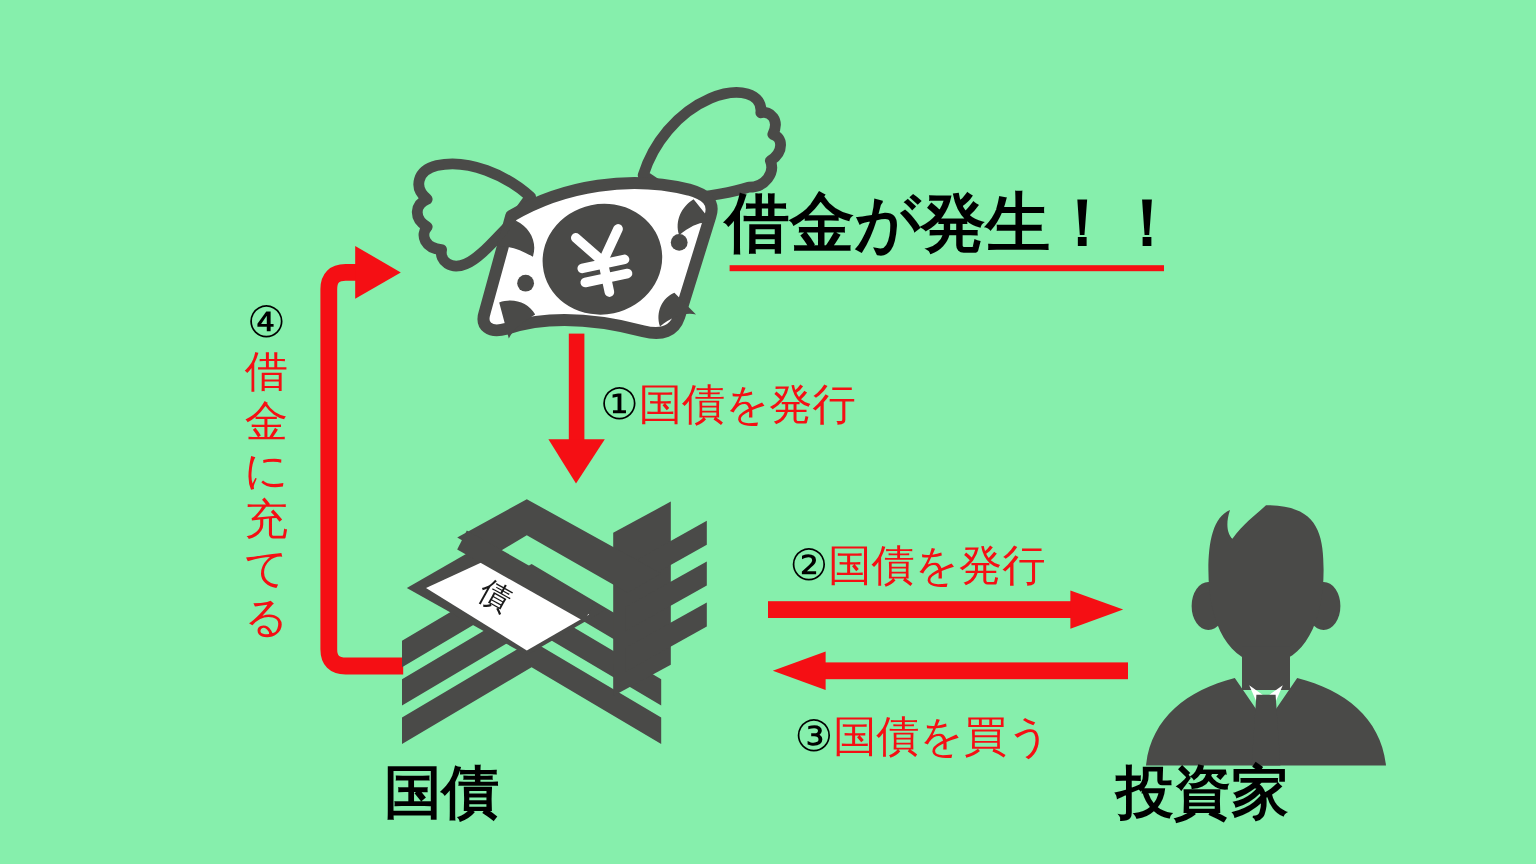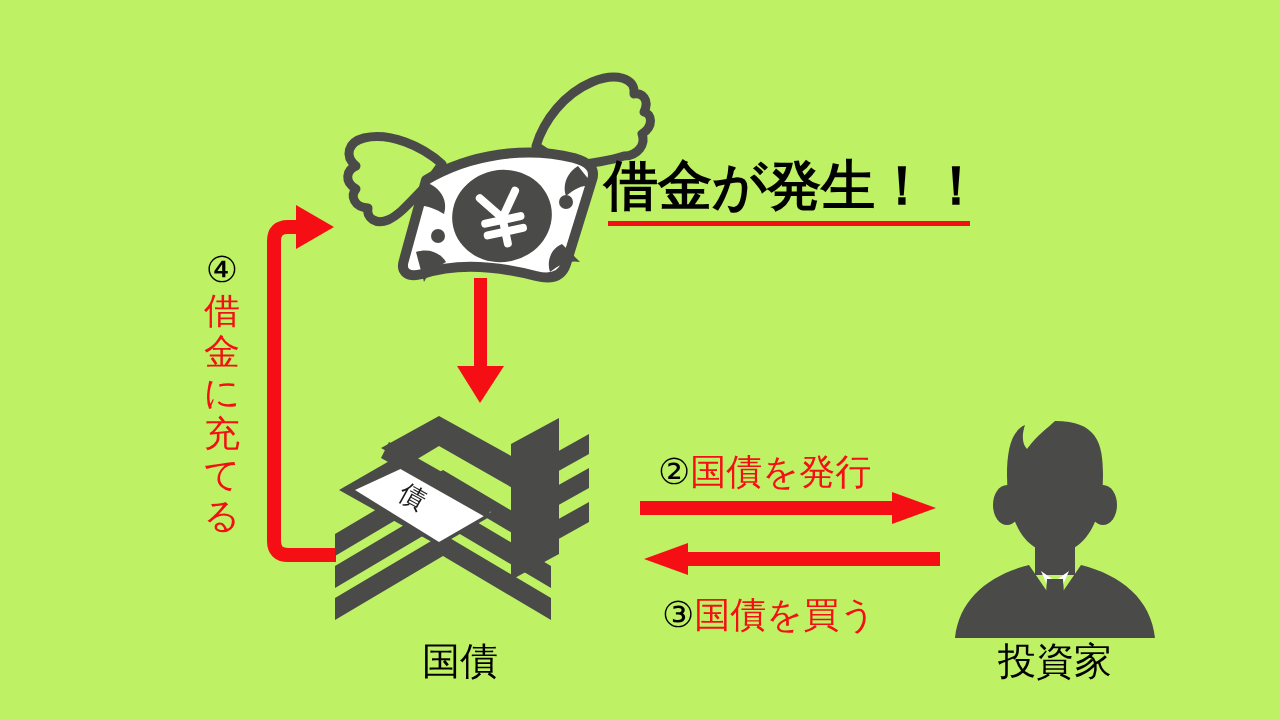--- a/index.html
+++ b/index.html
@@ -8,21 +8,21 @@
     padding: 0;
     background: #ffffff;
   }
   body {
     font-family: "DejaVu Sans", "Liberation Sans", sans-serif;
   }
   #stage {
     position: relative;
     width: 1280px;
     height: 720px;
-    background: #bef264;
+    background: #86efac;
     overflow: hidden;
   }
 
   
   .abs { position: absolute; }
 
   
   #headline {
     left: 604px;
     top: 155px;
@@ -77,26 +77,25 @@
   }
   #step4-label .v-body {
     display: block;
     font-size: 36px;
     line-height: 41px;
     color: #f50f14;
   }
 
   
   .entity-caption {
-    font-size: 38px;
+    font-size: 48px;
     line-height: 46px;
     color: #000000;
     white-space: nowrap;
-    font-weight: 400;
-    text-align: center;
+    font-weight: 700;
     font-family: "DejaVu Sans", "Liberation Sans", sans-serif;
   }
   #bonds-caption { left: 320px; top: 638px; width: 280px; }
   #investor-caption { left: 930px; top: 638px; width: 250px; }
 
   
   #money-icon   { left: 330px; top: 68px;  width: 320px; height: 215px; }
   #bonds-icon   { left: 335px; top: 408px; width: 260px; height: 230px; }
   #investor-icon{ left: 945px; top: 413px; width: 220px; height: 225px; }
 
@@ -164,20 +163,23 @@
 
   <div class="abs" id="arrow-step1">
     <svg width="70" height="125" viewBox="0 0 70 125" aria-hidden="true">
       <g fill="#f50f14">
         <rect x="22" y="0" width="13" height="95"></rect>
         <polygon points="5,88 52,88 28,125"></polygon>
       </g>
     </svg>
   </div>
 
+  <div class="abs step-label" id="step1-label">
+    <span class="step-num">①</span><span class="step-body">国債を発行</span>
+  </div>
 
   <div class="abs" id="arrow-step4">
     <svg width="110" height="380" viewBox="0 0 110 380" aria-hidden="true">
       <path d="M 88 360 L 40 360 Q 26 360 26 346 L 26 46 Q 26 32 40 32 L 56 32" fill="none" stroke="#f50f14" stroke-width="14" stroke-linecap="butt"></path>
       <polygon points="48,10 48,54 86,32" fill="#f50f14"></polygon>
     </svg>
   </div>
 
   <div class="abs" id="step4-label">
     <span class="v-num">④</span>

